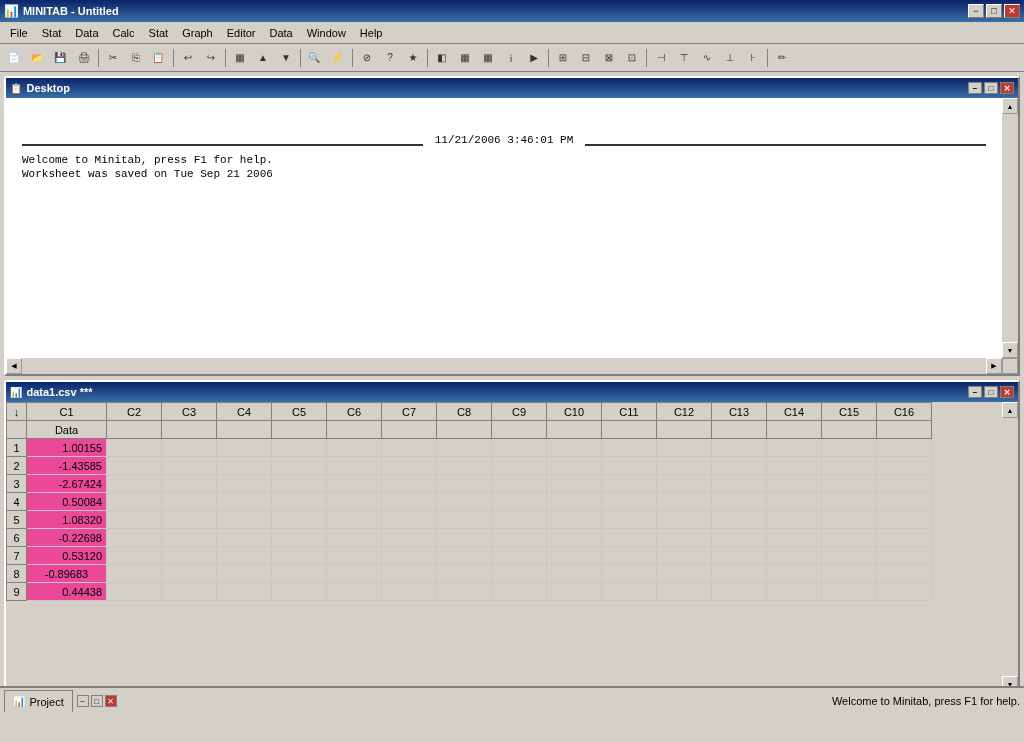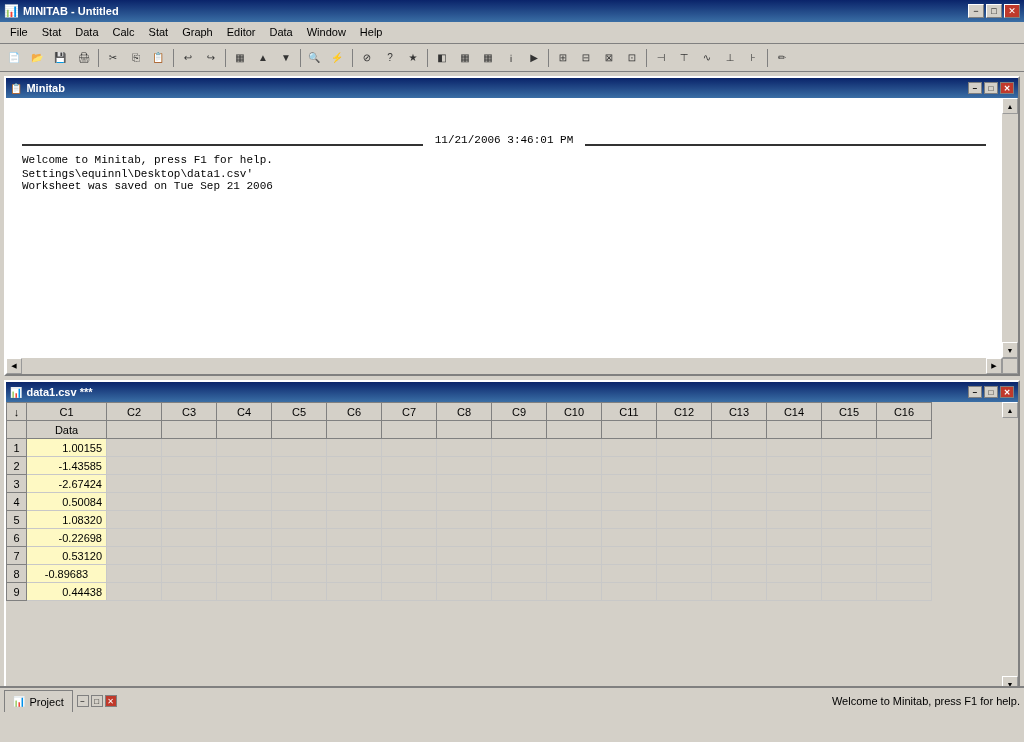--- a/index.html
+++ b/index.html
@@ -47,21 +47,21 @@
       cursor: pointer;
       color: #000;
     }
     .title-btn.close { background: #d4d0c8; }
 
     
     .menu-bar {
       background: #d4d0c8;
       border-bottom: 1px solid #808080;
       display: flex;
-      align-items: flex-start;
+      align-items: center;
       padding: 2px 4px;
       height: 22px;
       gap: 2px;
     }
     .menu-item {
       padding: 2px 6px;
       font-size: 11px;
       cursor: pointer;
       color: #000;
     }
@@ -190,21 +190,21 @@
     }
     .grid-table td.row-num {
       background: #d4d0c8;
       text-align: center;
       border: 1px solid #808080;
       min-width: 20px;
       width: 20px;
       font-size: 11px;
     }
     .col-c1 {
-      background: #fef9c3;
+      background: #ec4899;
     }
     .col-header-active {
       background: #c0c0c0;
     }
 
     
     .project-bar {
       background: #d4d0c8;
       border-top: 2px solid #808080;
       height: 28px;
@@ -334,38 +334,37 @@
   <div class="toolbar-sep"></div>
   <div class="toolbar-btn">✏</div>
 </div>
 
 <div style="background:#d4d0c8; display:flex; flex-direction:column; height: calc(742px - 22px - 22px - 28px - 28px); padding: 4px; gap:4px; position:relative;">
 
   <div class="session-window" style="height:295px; flex-shrink:0;">
     <div class="window-title-bar">
       <div style="display:flex;align-items:center;gap:4px;">
         <span style="font-size:10px;">📋</span>
-        <span>Minitab</span>
+        <span>Desktop</span>
       </div>
       <div class="window-controls">
         <div class="win-btn">−</div>
         <div class="win-btn">□</div>
         <div class="win-btn" style="background:#c0392b;color:white;">✕</div>
       </div>
     </div>
     <div style="display:flex;flex:1;min-height:0;">
       <div class="session-inner">
         <div style="background:white;height:100%;padding:12px 16px;font-family:'Courier New',monospace;font-size:11px;overflow:hidden;">
           <div class="session-divider">
             <div class="divider-line"></div>
             <span class="divider-text">11/21/2006 3:46:01 PM</span>
             <div class="divider-line"></div>
           </div>
           <div style="margin-bottom:2px;">Welcome to Minitab, press F1 for help.</div>
-          <div>Settings\equinnl\Desktop\data1.csv'</div>
           <div>Worksheet was saved on Tue Sep 21 2006</div>
         </div>
       </div>
 
       <div style="width:16px;background:#d4d0c8;display:flex;flex-direction:column;">
         <div class="sb-btn">▲</div>
         <div class="sb-track"></div>
         <div class="sb-btn">▼</div>
       </div>
     </div>

